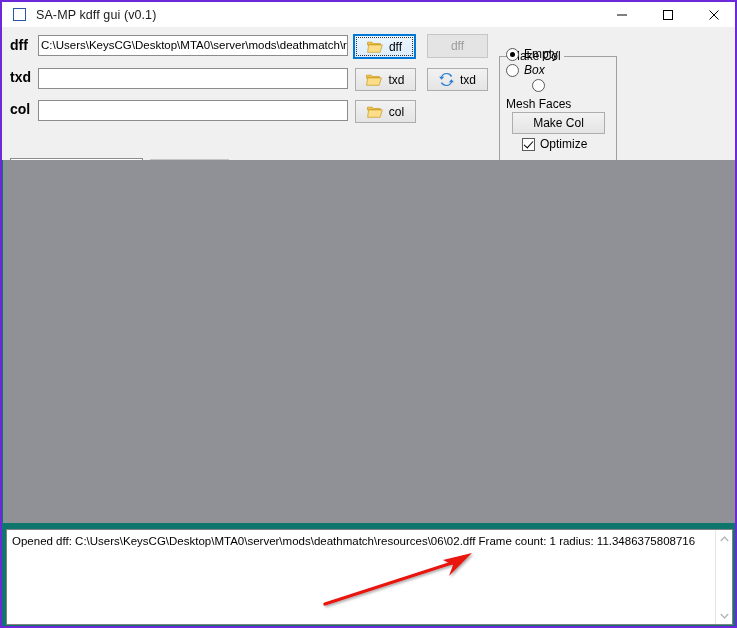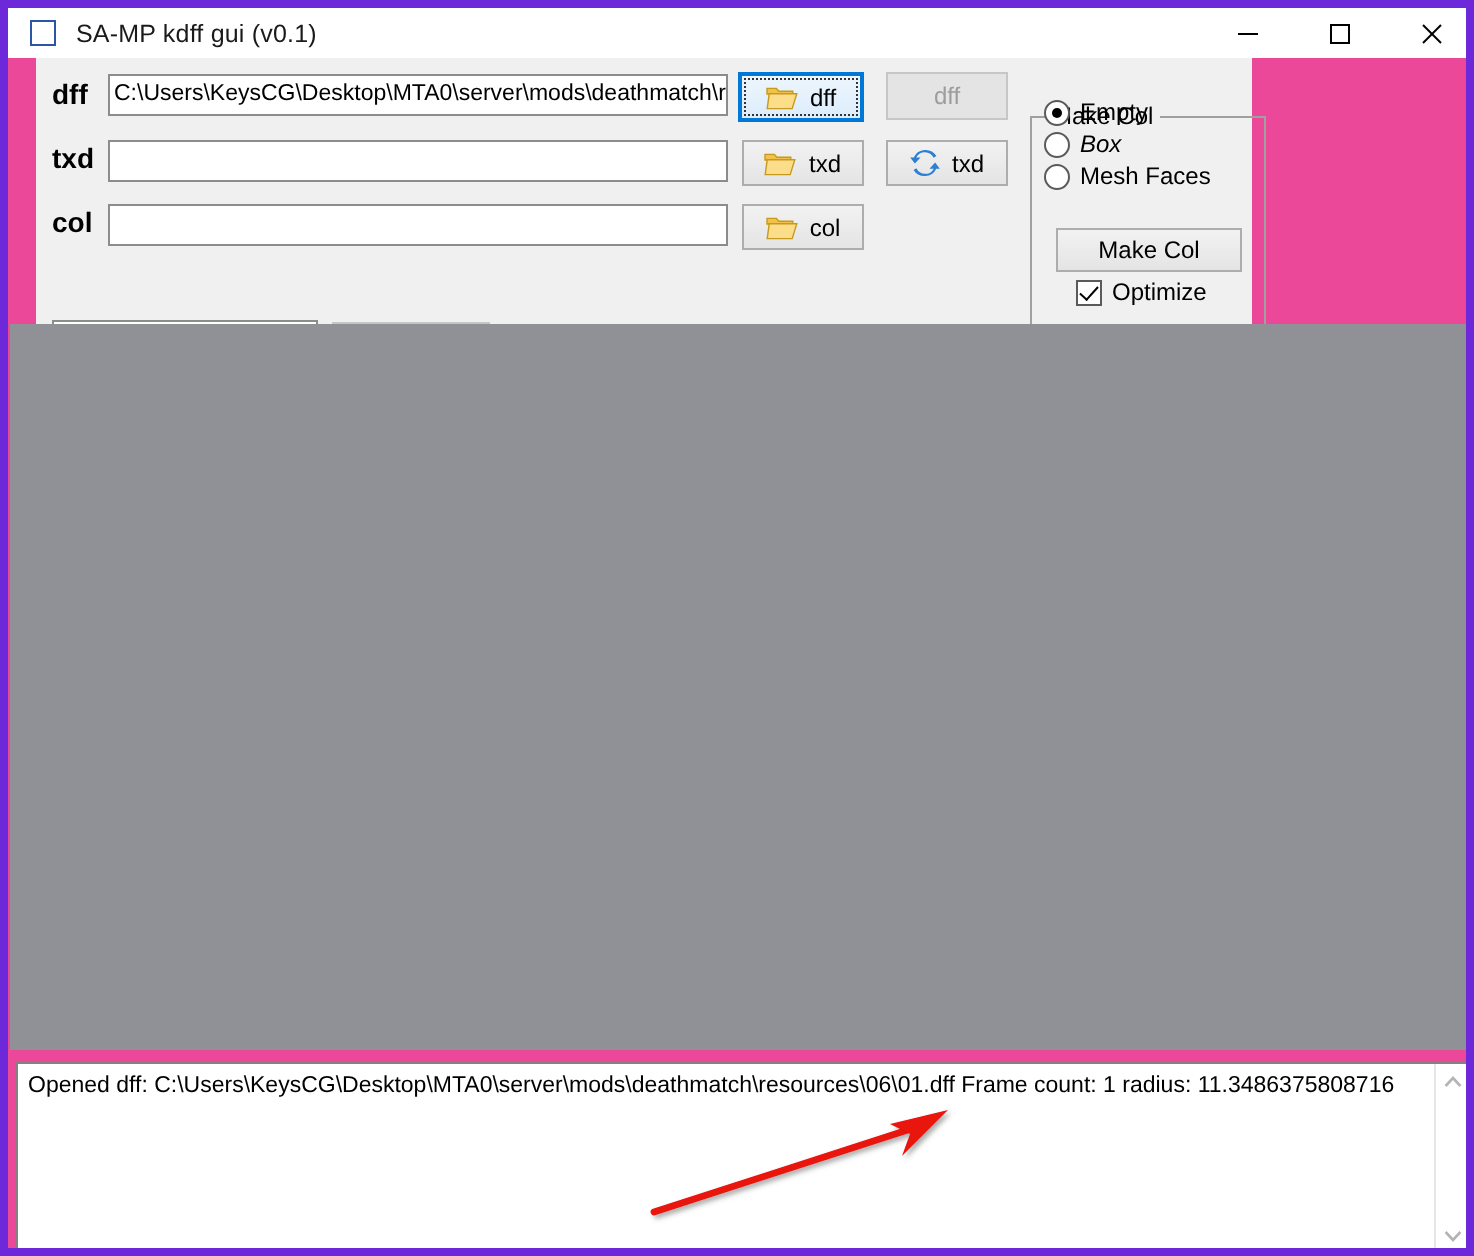--- a/index.html
+++ b/index.html
@@ -15,22 +15,22 @@
     color: #000000;
     overflow: hidden;
     position: relative;
   }
 
   
   #app-window {
     position: absolute;
     left: 0; top: 0;
     width: 737px; height: 628px;
-    background: #ec4899;
-    border: 4px solid #6d28d9;
+    background: #0f766e;
+    border: 2px solid #6d28d9;
     box-sizing: border-box;
     overflow: hidden;
   }
 
   
   #title-bar {
     position: absolute;
     left: 0; top: 0;
     width: 735px; height: 25px;
     background: #ffffff;
@@ -62,22 +62,22 @@
     display: flex;
     align-items: center;
     justify-content: center;
     background: transparent;
   }
   .win-btn svg { display: block; }
 
   
   #toolbar {
     position: absolute;
-    left: 14px; top: 25px;
-    width: 608px;
+    left: 0; top: 25px;
+    width: 735px;
     height: 133px;
     background: #f0f0f0;
   }
 
   .row-label {
     position: absolute;
     font-weight: bold;
     font-size: 14px;
     color: #000;
     font-family: "Liberation Sans", sans-serif;
@@ -364,21 +364,21 @@
     <div id="makecol-legend">Make Col</div>
 
     <div class="radio-row" style="left:504px; top:20px;">
       <span class="radio-mark on"></span>
       <span>Empty</span>
     </div>
     <div class="radio-row" style="left:504px; top:36px;font-style:italic;">
       <span class="radio-mark"></span>
       <span>Box</span>
     </div>
-    <div class="radio-row" style="left:504px; top:52px;">
+    <div class="radio-row" style="left:504px; top:52px;flex-direction:column;">
       <span class="radio-mark"></span>
       <span>Mesh Faces</span>
     </div>
     <div class="check-row" style="left:520px; top:68px;">
       <span class="check-mark on"></span>
       <span>Optimize</span>
     </div>
 
     <div class="btn" style="left:510px; top:85px; width:93px; height:22px;">
       <span>Make Col</span>
@@ -401,21 +401,21 @@
     <div id="samp-collision-x">
       <svg width="17" height="17" viewBox="0 0 17 17">
         <path d="M2.4 1.6 L8.5 7.4 L14.2 1.4 L15.8 3.3 L10.2 9.3 L15.6 15.2 L13.0 16.0 L8.3 11.0 L3.6 15.8 L1.4 14.2 L6.6 9.1 L0.9 3.6 Z" fill="#b01010"></path>
       </svg>
     </div>
   </div>
 
   <div id="viewport"></div>
 
   <div id="log-panel">
-    <div id="log-text">Opened dff: C:\Users\KeysCG\Desktop\MTA0\server\mods\deathmatch\resources\06\01.dff Frame count: 1 radius: 11.3486375808716</div>
+    <div id="log-text">Opened dff: C:\Users\KeysCG\Desktop\MTA0\server\mods\deathmatch\resources\06\02.dff Frame count: 1 radius: 11.3486375808716</div>
     <div id="log-scrollbar">
       <div class="sb-arrow" id="sb-up">
         <svg width="9" height="6" viewBox="0 0 9 6">
             <path d="M0.8 5 L4.5 1 L8.2 5" fill="none" stroke="#b4b4b4" stroke-width="1.3"></path>
           </svg>
       </div>
       <div class="sb-arrow" id="sb-down">
         <svg width="9" height="6" viewBox="0 0 9 6">
             <path d="M0.8 1 L4.5 5 L8.2 1" fill="none" stroke="#b4b4b4" stroke-width="1.3"></path>
           </svg>

